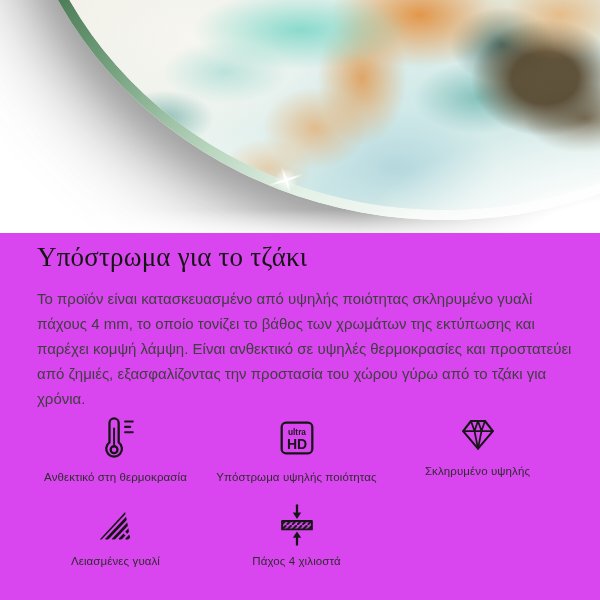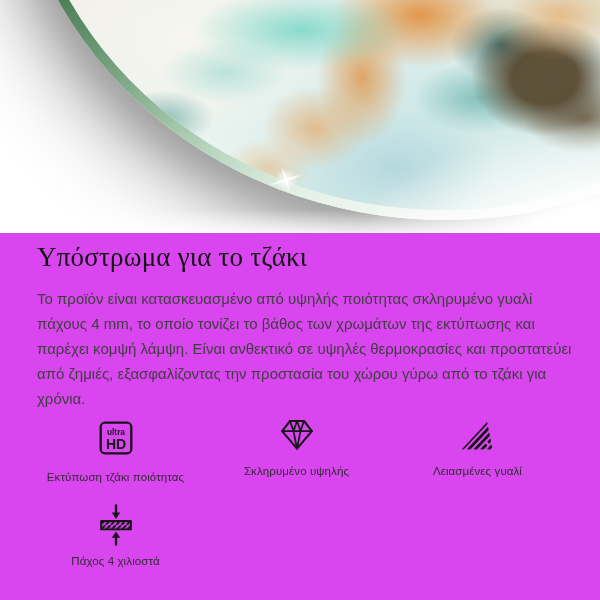--- a/index.html
+++ b/index.html
@@ -95,30 +95,43 @@
   </div>
 
   <div class="content">
     <h1 class="title">
       <span>Υπόστρωμα για το τζάκι</span><br>
     </h1>
     <p class="desc">Το προϊόν είναι κατασκευασμένο από υψηλής ποιότητας σκληρυμένο γυαλί πάχους 4 mm, το οποίο τονίζει το βάθος των χρωμάτων της εκτύπωσης και παρέχει κομψή λάμψη. Είναι ανθεκτικό σε υψηλές θερμοκρασίες και προστατεύει από ζημιές, εξασφαλίζοντας την προστασία του χώρου γύρω από το τζάκι για χρόνια.</p>
 
     <div class="features">
 
+      <div class="feature">
+        <div class="icon-box">
+          <svg class="ico" width="46" height="46" viewBox="0 0 48 48">
+            <path d="M17.2 8.3 a4.8 4.8 0 0 1 9.6 0 V 28.6 a8.2 8.2 0 1 1 -9.6 0 Z"></path>
+            <circle cx="22" cy="36.2" r="3.6"></circle>
+            <line x1="22" y1="14" x2="22" y2="30.5" stroke-width="2"></line>
+            <line x1="33.5" y1="6.8" x2="41.5" y2="6.8" stroke-width="2.2"></line>
+            <line x1="33.5" y1="12.4" x2="38.8" y2="12.4" stroke-width="2.2"></line>
+            <line x1="33.5" y1="18" x2="41.5" y2="18" stroke-width="2.2"></line>
+          </svg>
+        </div>
+        <div class="feature-label">Ανθεκτικό στη θερμοκρασία</div>
+      </div>
 
       <div class="feature">
         <div class="icon-box">
           <svg class="ico" width="42" height="42" viewBox="0 0 48 48">
             <rect x="6.5" y="6.5" width="35" height="35" rx="5" stroke-width="2.6"></rect>
             <text x="24" y="20" font-size="9.5" text-anchor="middle">ultra</text>
             <text x="24" y="36" font-size="16" text-anchor="middle">HD</text>
           </svg>
         </div>
-        <div class="feature-label">Εκτύπωση τζάκι ποιότητας</div>
+        <div class="feature-label">Υπόστρωμα υψηλής ποιότητας</div>
       </div>
 
 
       <div class="feature row2">
         <div class="icon-box">
           <svg class="ico" width="42" height="40" viewBox="0 0 48 44">
             <path d="M16 6 H32 L41 17.5 L24 37.5 L7 17.5 Z"></path>
             <line x1="7" y1="17.5" x2="41" y2="17.5" stroke-width="2"></line>
             <polyline points="16 6 20 17.5 24 6 28 17.5 32 6" stroke-width="2"></polyline>
             <line x1="20" y1="17.5" x2="24" y2="37.5" stroke-width="2"></line>

